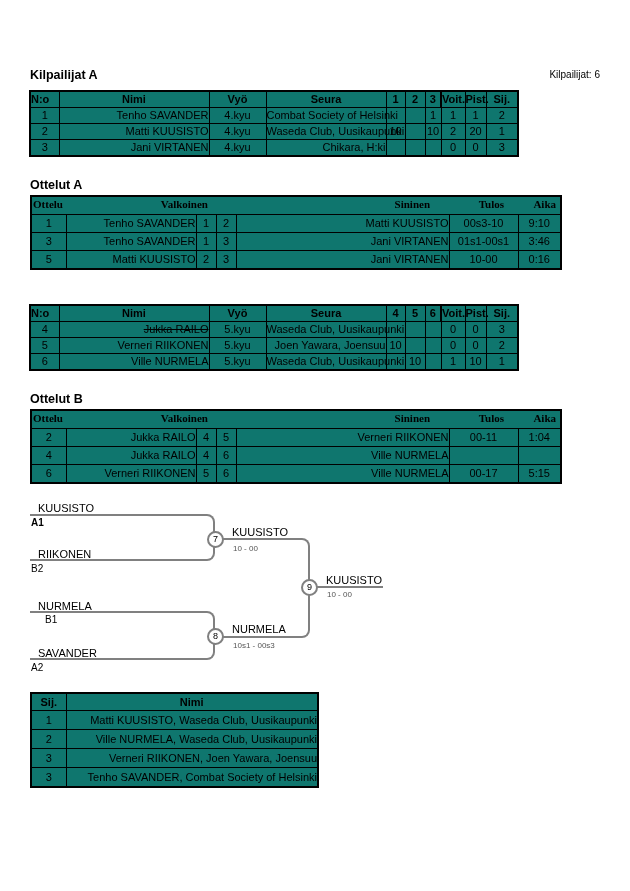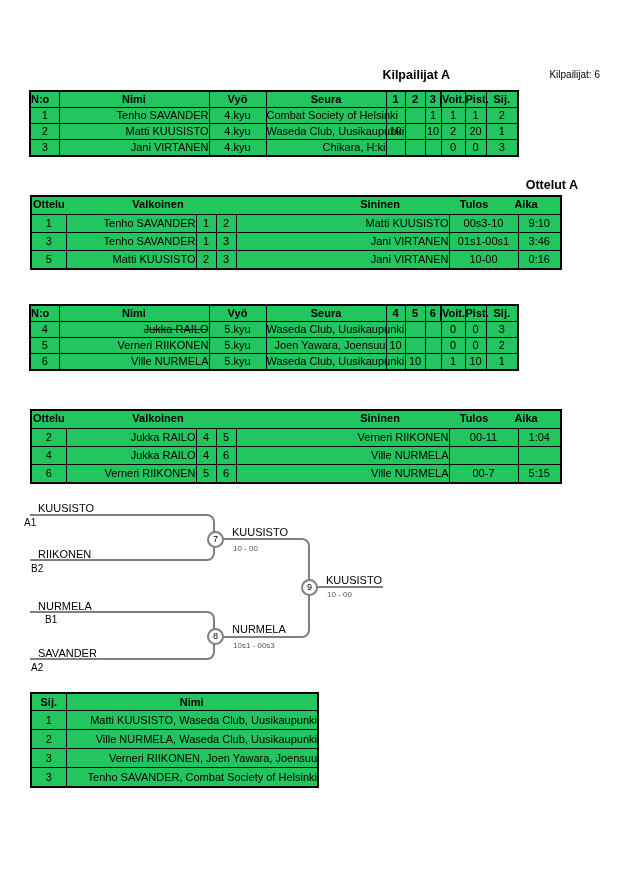--- a/index.html
+++ b/index.html
@@ -1,38 +1,38 @@
 <!DOCTYPE html>
 <html><head>
 <meta charset="utf-8">
 <style>
   html,body { margin:0; padding:0; background:#fff; }
   .sheet { position:relative; width:630px; height:891px; background:#ffffff;
            font-family:"Liberation Sans", sans-serif; color:#000; overflow:hidden; }
   .title { position:absolute; left:0; top:44px; width:622px; text-align:center;
            font-size:24px; font-weight:bold; letter-spacing:1px; }
-  .sec-head { position:absolute; font-size:12.5px; font-weight:bold; text-align:right; }
+  .sec-head { position:absolute; font-size:12.5px; font-weight:bold; text-align:left; }
   .note { position:absolute; font-size:10px; }
   .tbl { position:absolute; border-collapse:collapse; table-layout:fixed;
-         border:2px solid #000; background:#22c55e; }
+         border:2px solid #000; background:#0f766e; }
   .tbl td { border:1px solid #000; padding:0; white-space:nowrap; overflow:visible;
             font-size:11px; vertical-align:middle; }
   .kil td { height:15px; line-height:15px; }
   .mt  td { height:17px; line-height:17px; }
   .res td { height:18px; line-height:18px; }
   .res td.hrow { height:16px; line-height:16px; font-weight:bold; text-align:center; }
   .hd { font-weight:bold; text-align:center; border-left:none; border-right:none; }
   .hd-first { text-align:left; padding-left:2px; }
   .hd.thickL { border-left:2px solid #000; }
   .thickL { border-left:2px solid #000; }
   .cL { text-align:right; padding-left:6px; }
   .cC { text-align:center; }
   .strike { text-decoration:line-through; }
   .mhd { position:relative; height:15px; font-weight:bold; border-left:none; border-right:none; }
-  .mh { position:absolute; top:0; line-height:15px; font-size:11px; text-align:center; }
+  .mh { position:absolute; top:0; line-height:15px; font-size:11px; text-align:right;font-family:Liberation Serif, serif; }
   .bk { box-sizing:border-box; position:absolute; }
   .bk-pair { border:2px solid #808080; border-left:none; border-radius:0 8px 8px 0; }
   .bk-conn { border:2px solid #808080; border-left:none; border-radius:0 8px 8px 0; }
   .bk-hline { background:#808080; }
   .bk-circle { width:17px; height:17px; border:2px solid #808080; border-radius:50%;
                background:#fff; font-size:9px; line-height:13px; text-align:center; z-index:2; }
   .bk-name { position:absolute; font-size:11px; }
   .bk-seed { position:absolute; font-size:10px; }
   .bk-score { position:absolute; font-size:8px; color:#555; }
 </style>
@@ -102,21 +102,21 @@
       <td class="cC"></td>
       <td class="cC"></td>
       <td class="cC"></td>
       <td class="cC thickL">0</td>
       <td class="cC">0</td>
       <td class="cC">3</td>
     </tr>
   </tbody>
     </table>
 
-  <div class="sec-head" style="left:42px;top:178px;width:536px;">Ottelut A</div>
+  <div class="sec-head" style="left:30px;top:178px;width:536px;">Ottelut A</div>
 
   <table class="tbl mt" style="left:30px;top:195px;width:530px;">
     <colgroup>
         <col style="width:35px">
         <col style="width:130px">
         <col style="width:20px">
         <col style="width:20px">
         <col style="width:213px">
         <col style="width:69px">
         <col style="width:43px">
@@ -220,20 +220,21 @@
       <td class="cC"></td>
       <td class="cC">10</td>
       <td class="cC"></td>
       <td class="cC thickL">1</td>
       <td class="cC">10</td>
       <td class="cC">1</td>
     </tr>
   </tbody>
     </table>
 
+  <div class="sec-head" style="left:30px;top:392px;width:536px;">Ottelut B</div>
 
   <table class="tbl mt" style="left:30px;top:409px;width:530px;">
     <colgroup>
         <col style="width:35px">
         <col style="width:130px">
         <col style="width:20px">
         <col style="width:20px">
         <col style="width:213px">
         <col style="width:69px">
         <col style="width:43px">
@@ -265,33 +266,33 @@
       <td class="cL">Ville NURMELA</td>
       <td class="cC"></td>
       <td class="cC"></td>
     </tr>
     <tr>
       <td class="cC">6</td>
       <td class="cL">Verneri RIIKONEN</td>
       <td class="cC">5</td>
       <td class="cC">6</td>
       <td class="cL">Ville NURMELA</td>
-      <td class="cC">00-7</td>
+      <td class="cC">00-17</td>
       <td class="cC">5:15</td>
     </tr>
   </tbody>
     </table>
 
   <div class="bk bk-pair" style="left:30px;top:514px;width:185px;height:47px;"></div>
   <div class="bk bk-pair" style="left:30px;top:611px;width:185px;height:49px;"></div>
   <div class="bk bk-conn" style="left:215px;top:538px;width:95px;height:100px;"></div>
   <div class="bk bk-hline" style="left:309px;top:586px;width:74px;height:2px;"></div>
 
   <div class="bk-name" style="left:38px;top:502px;">KUUSISTO</div>
-  <div class="bk-seed" style="left:24px;top:517px;">A1</div>
+  <div class="bk-seed" style="left:31px;top:517px;font-weight:bold;">A1</div>
   <div class="bk-name" style="left:38px;top:548px;">RIIKONEN</div>
   <div class="bk-seed" style="left:31px;top:563px;">B2</div>
 
   <div class="bk-name" style="left:38px;top:600px;">NURMELA</div>
   <div class="bk-seed" style="left:45px;top:614px;">B1</div>
   <div class="bk-name" style="left:38px;top:647px;">SAVANDER</div>
   <div class="bk-seed" style="left:31px;top:662px;">A2</div>
 
   <div class="bk bk-circle" style="left:207px;top:531px;">7</div>
   <div class="bk bk-circle" style="left:207px;top:628px;">8</div>

